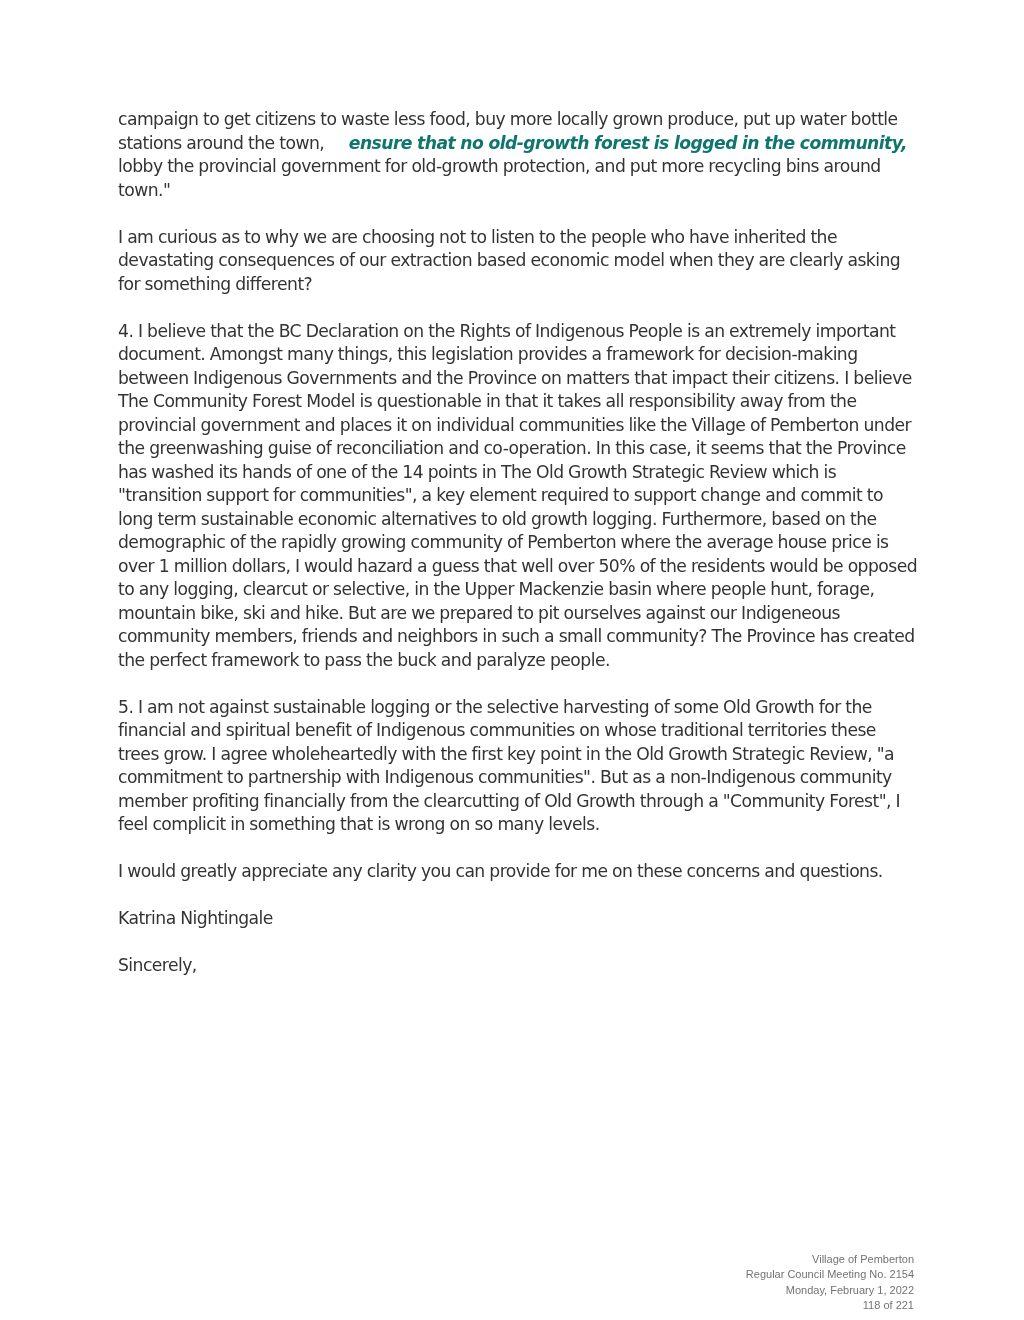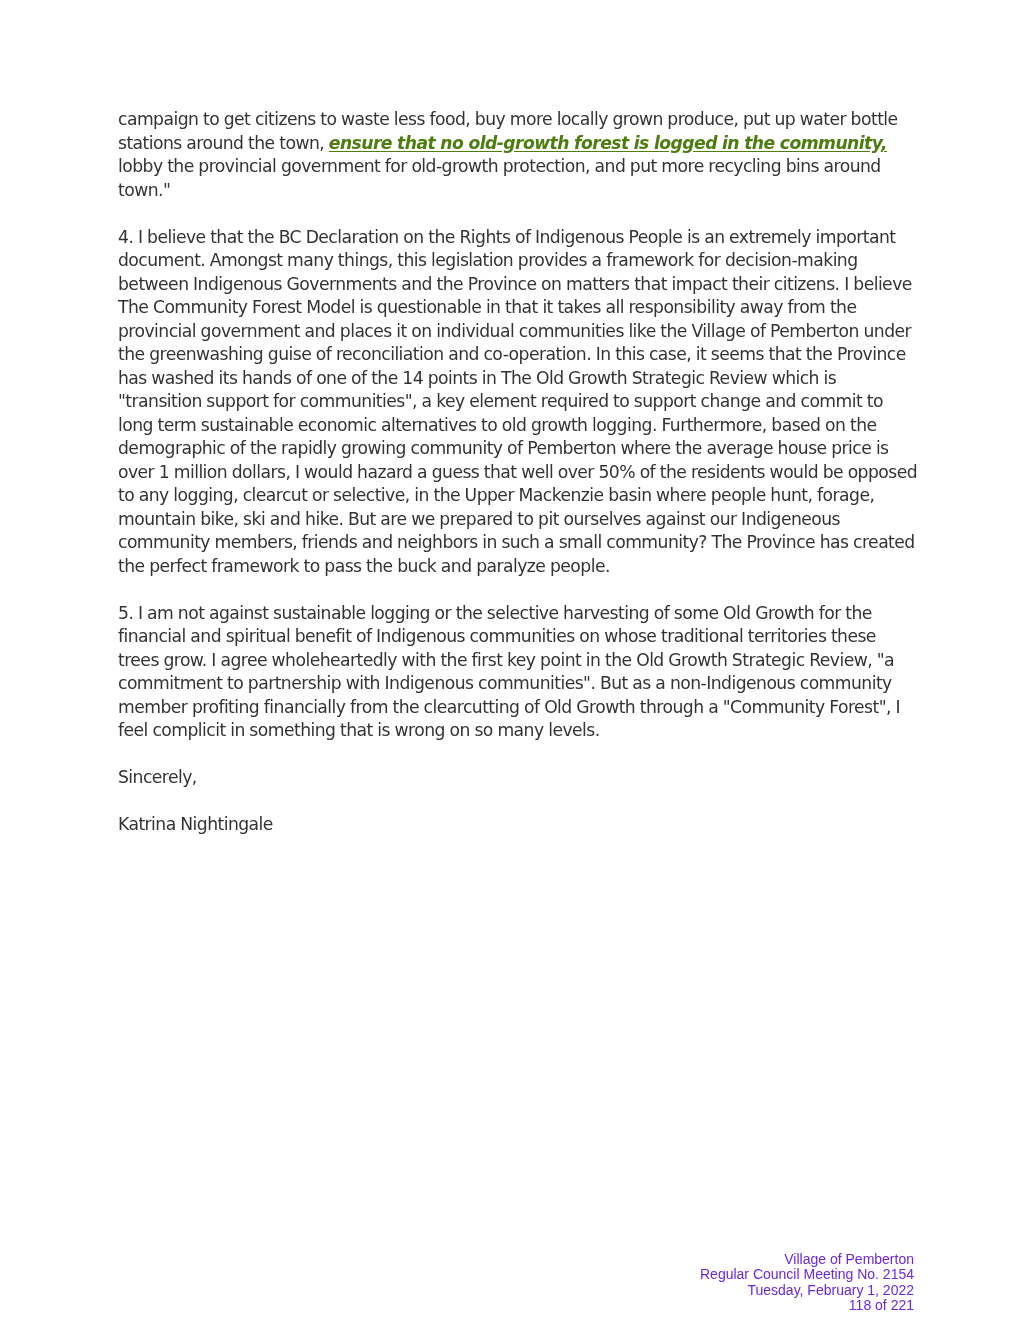--- a/index.html
+++ b/index.html
@@ -25,51 +25,53 @@
       letter-spacing: -0.55px;
       word-spacing: -0.3px;
     }
     .para {
       margin: 0 0 23.5px 0;
       white-space: normal;
     }
     .emph {
       font-weight: bold;
       font-style: italic;
-      text-decoration: underline;
       text-underline-offset: 2px;
-      color: #4d7c0f;
+      color: #0f766e;
+      margin-left: 20px;
     }
     .footer {
       position: absolute;
       right: 110px;
       top: 1252px;
       text-align: right;
       font-family: "Liberation Sans", sans-serif;
-      font-size: 14px;
+      font-size: 11px;
       line-height: 15.3px;
-      color: #6d28d9;
+      color: #737373;
     }
     .footer div { white-space: nowrap; }
   </style>
 </head>
 <body>
 
 <div class="page">
   <p class="para"><span>campaign to get citizens to waste less food, buy more locally grown produce, put up water bottle stations around the town, </span><span class="emph">ensure that no old-growth forest is logged in the community,</span><span> lobby the provincial government for old-growth protection, and put more recycling bins around town."</span></p>
 
+  <p class="para">I am curious as to why we are choosing not to listen to the people who have inherited the devastating consequences  of our extraction based economic model when they are clearly asking for something different?</p>
 
   <p class="para">4. I believe that the BC Declaration on the Rights of Indigenous People is an extremely important document. Amongst many things, this legislation provides a framework for decision-making between Indigenous Governments and the Province on matters that impact their citizens.   I believe The Community Forest Model is questionable in that it takes all responsibility away from the provincial government and places it on individual communities like the Village of Pemberton under the greenwashing guise of reconciliation and co-operation.  In this case, it seems that the Province has washed its hands of one of the 14 points in The Old Growth Strategic Review  which is "transition support for communities", a key element required to support change and commit to long term sustainable economic alternatives to old growth logging.  Furthermore, based on the demographic of the rapidly growing community of Pemberton where the average house price is over 1 million dollars, I would hazard a guess that well over 50% of the residents would be opposed to any logging, clearcut or selective, in the Upper Mackenzie basin where people hunt, forage, mountain bike, ski and hike.  But are we prepared to pit ourselves against our Indigeneous community members, friends and neighbors in such a small community?  The Province has created the perfect framework to pass the buck and paralyze people.</p>
 
   <p class="para">5. I am not against sustainable logging or the selective harvesting of some Old Growth for the financial and spiritual benefit of Indigenous communities on whose traditional territories these trees grow.  I agree wholeheartedly with the first key point in the Old Growth Strategic Review, "a commitment to partnership with Indigenous communities".  But as a non-Indigenous community member profiting financially from the clearcutting  of Old Growth through a "Community Forest",  I feel complicit in something that is wrong on so many levels.</p>
 
+  <p class="para">I would greatly appreciate any clarity you can provide for me on these concerns and questions.</p>
+
+  <p class="para">Katrina Nightingale</p>
 
   <p class="para">Sincerely,</p>
-
-  <p class="para">Katrina Nightingale</p>
 </div>
 
 <div class="footer">
   <div>Village of Pemberton</div>
   <div>Regular Council Meeting No. 2154</div>
-  <div>Tuesday, February 1, 2022</div>
+  <div>Monday, February 1, 2022</div>
   <div>118 of 221</div>
 </div>
 
 </body></html>

